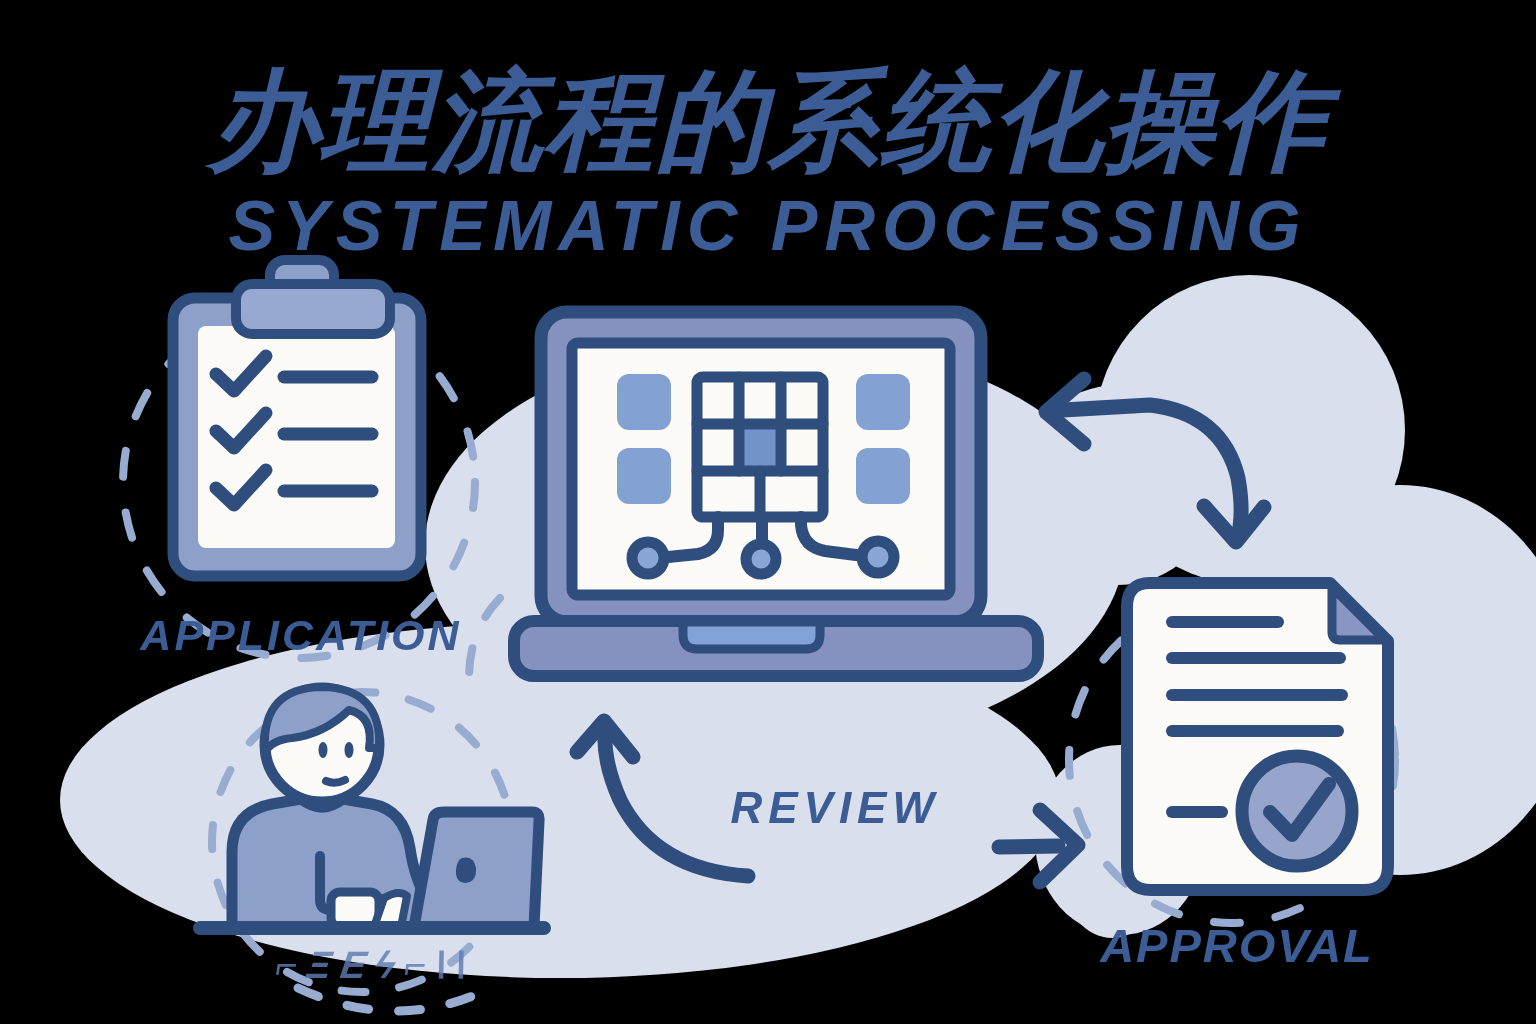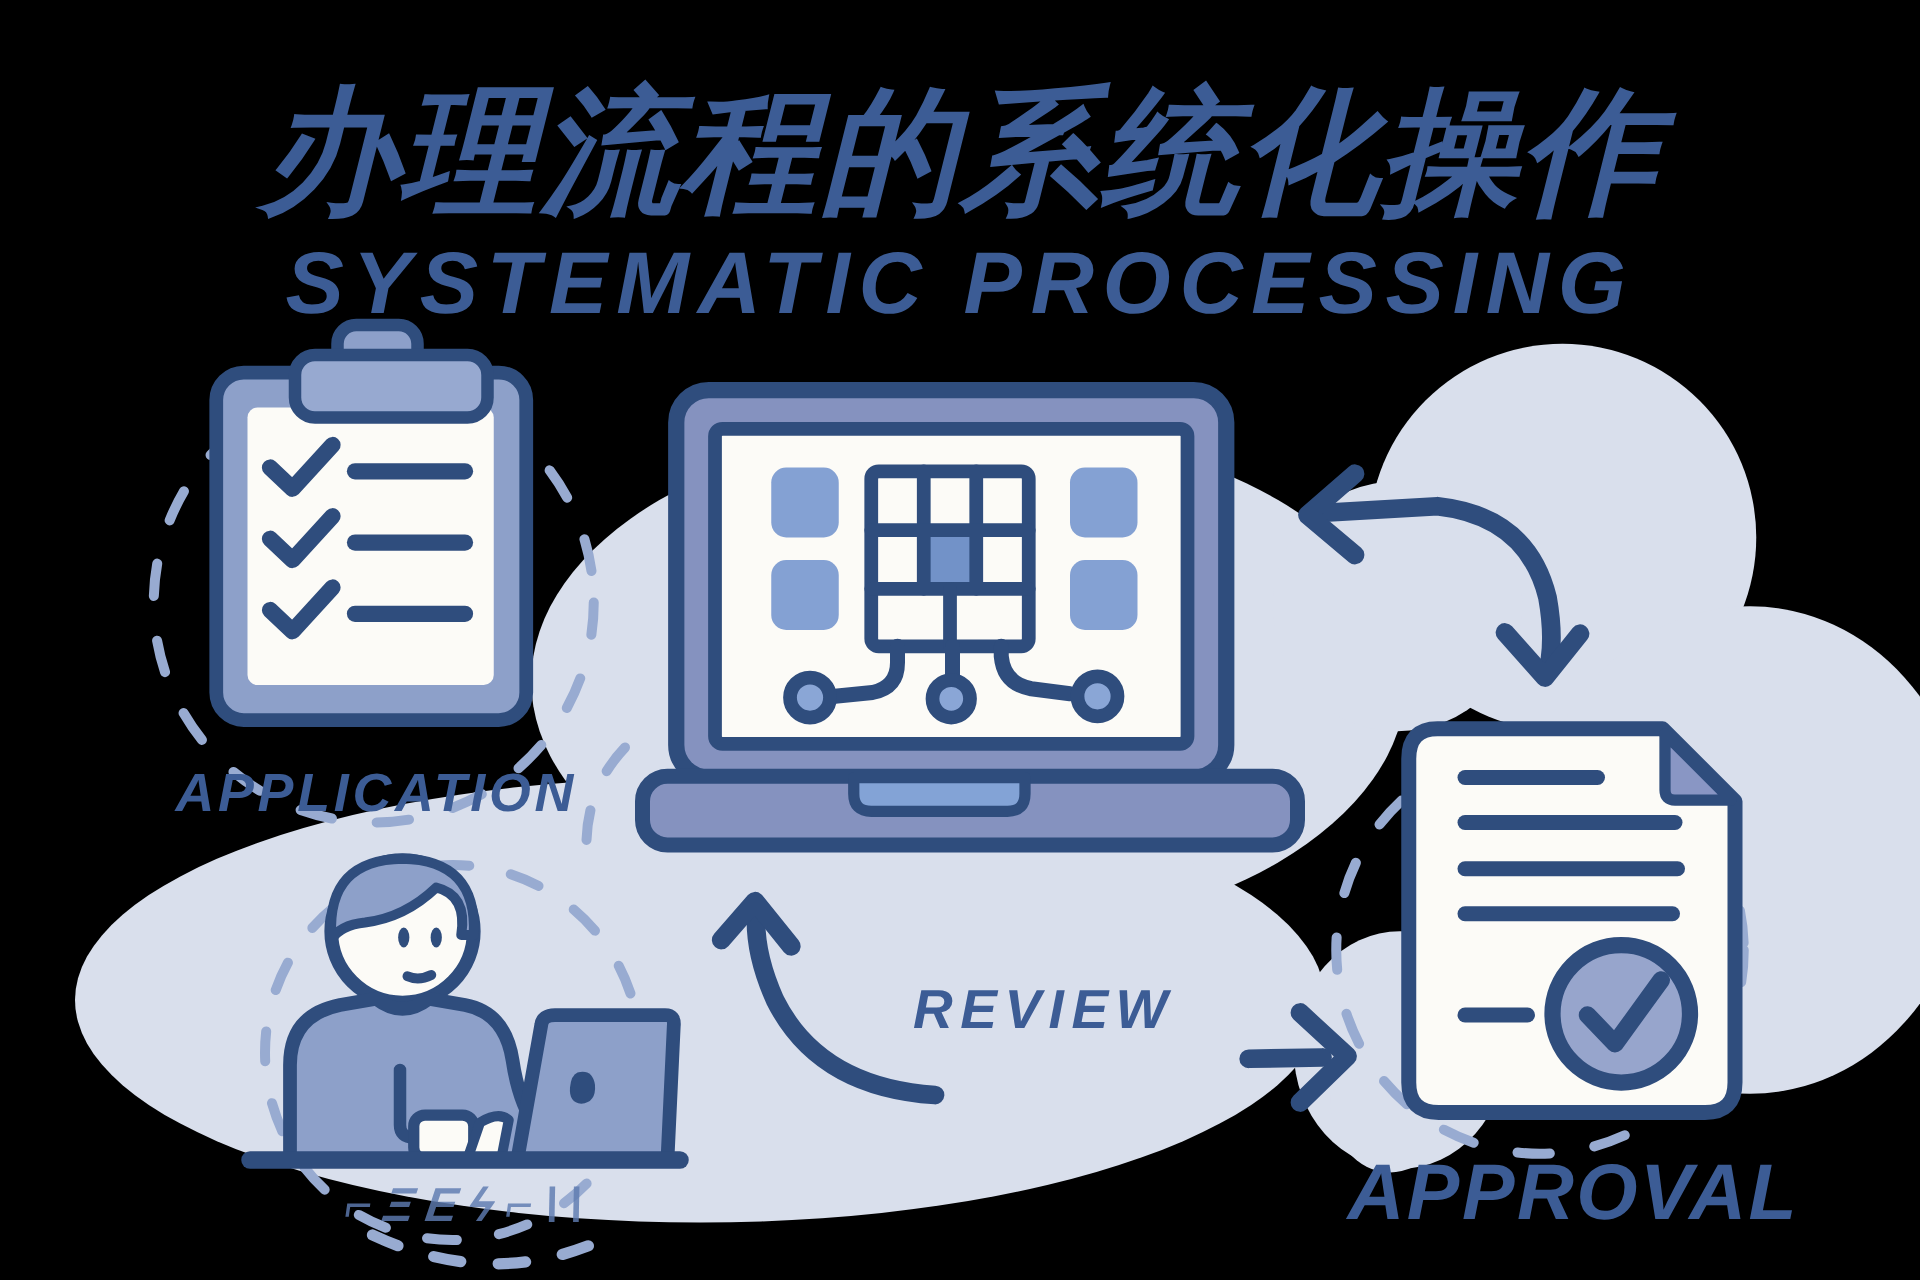--- a/index.html
+++ b/index.html
@@ -14,21 +14,21 @@
   .title-zh{
     left:0;right:0;top:48px;text-align:center;
     font-size:110px;font-weight:900;letter-spacing:2px;color:#3c5c95;
   }
   .title-en{
     left:0;right:0;top:186px;text-align:center;
     font-size:70px;letter-spacing:7px;color:#3c5c95;
   }
   .lbl-application{left:118px;top:599px;width:366px;text-align:center;font-size:43px;letter-spacing:3px;margin-top:12px;}
   .lbl-review{left:678px;top:783px;width:262px;text-align:right;font-size:44px;letter-spacing:6px;}
-  .lbl-approval{left:1078px;top:918px;width:318px;text-align:center;font-size:63px;letter-spacing:2px;}
+  .lbl-approval{left:1078px;top:918px;width:318px;text-align:center;font-size:47px;letter-spacing:2px;}
   .glitch{
     left:255px;top:944px;width:240px;text-align:center;
     font-size:38px;font-weight:700;color:#5f7cb1;opacity:.82;
     letter-spacing:9px;transform:skewX(-8deg);
   }
 </style>
 </head>
 <body>
 
 <div class="canvas">

